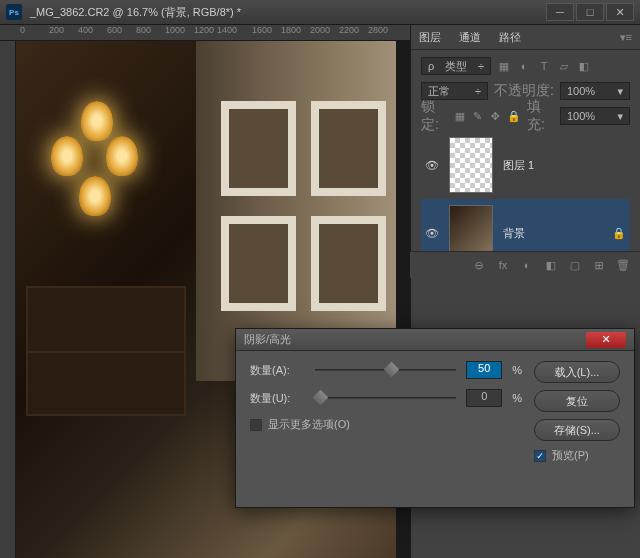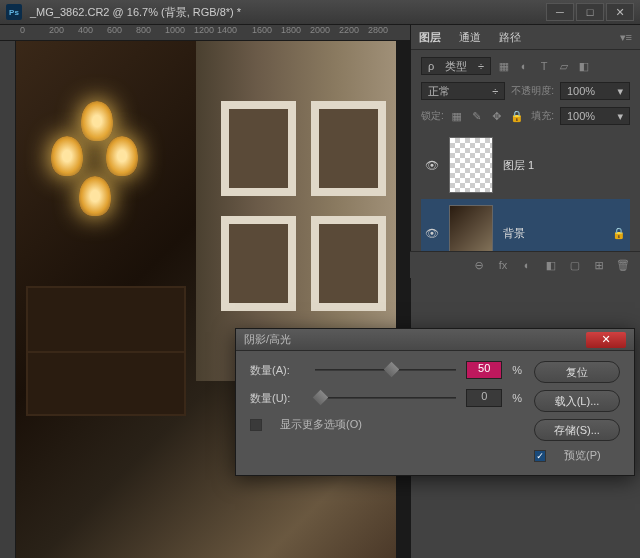--- a/index.html
+++ b/index.html
@@ -23,56 +23,56 @@
 .b1{top:10px;left:30px}.b2{top:45px;left:0}.b3{top:45px;left:55px}.b4{top:85px;left:28px}
 .wall{position:absolute;top:0;right:0;width:200px;height:340px;background:linear-gradient(90deg,#4a4030 0%,#6a5a48 30%,#8a7a60 70%,#a09078 100%)}
 .frame{position:absolute;border:8px solid #e0d8c8;background:#5a4a38}
 .f1{top:60px;right:10px;width:75px;height:95px}.f2{top:60px;right:100px;width:75px;height:95px}
 .f3{top:175px;right:10px;width:75px;height:95px}.f4{top:175px;right:100px;width:75px;height:95px}
 .shelf{position:absolute;top:245px;left:10px;width:160px;height:130px;background:#2a1c10;border:2px solid #3a2818}
 .shelf-div{position:absolute;top:50%;left:0;right:0;height:2px;background:#3a2818}
 .panels{flex:1;background:#424242;border-left:1px solid #1a1a1a}
 .panel-tabs{height:25px;display:flex;align-items:center;padding:0 8px;gap:18px;border-bottom:1px solid #2a2a2a}
 .panel-tab{color:#ccc;cursor:pointer}
-.panel-tab.active{font-weight:bold}
+.panel-tab.active{font-weight:normal}
 .panel-menu{margin-left:auto;color:#888}
 .panel-body{padding:6px 10px}
 .row{display:flex;align-items:center;gap:6px;margin-bottom:5px;height:20px}
 .dd{background:#333;border:1px solid #222;padding:1px 6px;display:flex;align-items:center;justify-content:space-between;flex:1;height:18px}
 .dd-sm{flex:0 0 70px}
-.lbl{color:#888;font-size:10px}
+.lbl{color:#888;font-size:14px}
 .ico{width:14px;height:14px;display:flex;align-items:center;justify-content:center;color:#888}
 .layers{margin-top:4px}
 .layer{display:flex;align-items:center;gap:10px;padding:6px 4px;cursor:pointer}
 .layer.sel{background:#2d4a6a}
 .eye{width:14px;color:#ccc}
 .thumb{width:44px;height:56px;border:1px solid #666;background:#fff;position:relative}
 .checker{background:repeating-conic-gradient(#ccc 0 25%,#fff 0 50%) 0 0/10px 10px}
 .thumb-img{background:linear-gradient(135deg,#2a1c10 0%,#5a4a38 50%,#8a7a60 100%)}
 .layer-name{color:#ddd}
 .lock{margin-left:auto;color:#999}
 .layer-footer{display:flex;gap:10px;padding:6px 10px;border-top:1px solid #2a2a2a;justify-content:flex-end;position:absolute;bottom:280px;right:0;width:230px;background:#424242}
-.dialog{position:absolute;left:235px;top:328px;width:400px;height:148px;background:#535353;border:1px solid #1a1a1a;box-shadow:0 4px 20px rgba(0,0,0,0.6)}
+.dialog{position:absolute;left:235px;top:328px;width:400px;height:180px;background:#535353;border:1px solid #1a1a1a;box-shadow:0 4px 20px rgba(0,0,0,0.6)}
 .dlg-title{height:22px;background:linear-gradient(#5a5a5a,#484848);display:flex;align-items:center;padding:0 8px;border-bottom:1px solid #2a2a2a}
 .dlg-close{margin-left:auto;width:40px;height:16px;background:linear-gradient(#d04040,#a02020);display:flex;align-items:center;justify-content:center;color:#fff;border-radius:2px}
 .dlg-body{display:flex;padding:10px 14px;gap:12px}
 .dlg-left{flex:1}
 .sect{margin-bottom:10px}
 .sect-title{color:#ccc;margin-bottom:6px}
 .slider-row{display:flex;align-items:center;gap:10px}
 .slider-lbl{width:55px;color:#ccc}
 .slider{flex:1;height:16px;position:relative}
 .track{position:absolute;top:7px;left:0;right:0;height:2px;background:#3a3a3a;border-top:1px solid #2a2a2a}
 .handle{position:absolute;top:2px;width:11px;height:11px;background:linear-gradient(#888,#666);transform:rotate(45deg)}
 .val-input{width:36px;height:18px;background:#3a3a3a;border:1px solid #222;text-align:center}
-.val-input.hl{background:#be185d;color:#fff}
+.val-input.hl{background:#0369a1;color:#fff}
 .pct{color:#ccc}
 .dlg-right{width:86px;display:flex;flex-direction:column;gap:7px}
 .btn{height:22px;background:linear-gradient(#5a5a5a,#4a4a4a);border:1px solid #2a2a2a;border-radius:11px;display:flex;align-items:center;justify-content:center;color:#ddd;cursor:pointer}
-.chk-row{display:flex;align-items:center;gap:18px;margin-top:4px}
+.chk-row{display:flex;align-items:center;gap:6px;margin-top:4px}
 .chk{width:12px;height:12px;border:1px solid #333;background:#3a3a3a}
 .chk.on{background:#1a4a7a}
 .chk.on::after{content:"✓";color:#fff;font-size:9px;display:block;text-align:center;line-height:11px}
 </style>
 </head>
 <body>
 
 <div class="titlebar">
   <div class="ps-icon">Ps</div>
   <div class="title-text">_MG_3862.CR2 @ 16.7% (背景, RGB/8*) *</div>
@@ -222,22 +222,22 @@
           <div class="val-input">0</div>
           <span class="pct">%</span>
         </div>
       </div>
       <div class="chk-row">
         <div class="chk"></div>
         <span>显示更多选项(O)</span>
       </div>
     </div>
     <div class="dlg-right">
+      <div class="btn">载入(L)...</div>
       <div class="btn">复位</div>
-      <div class="btn">载入(L)...</div>
       <div class="btn">存储(S)...</div>
       <div class="chk-row" style="margin-top:auto">
         <div class="chk on"></div>
         <span>预览(P)</span>
       </div>
     </div>
   </div>
 </div>
 
 </body></html>

